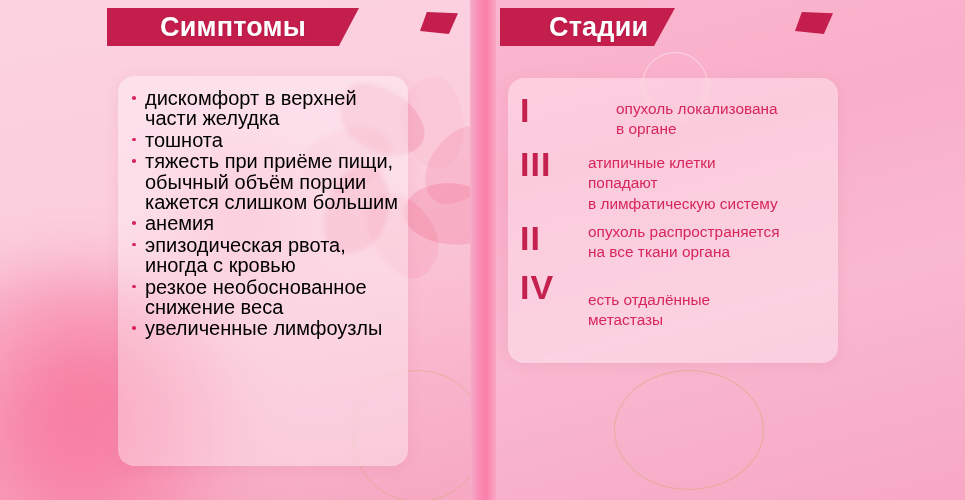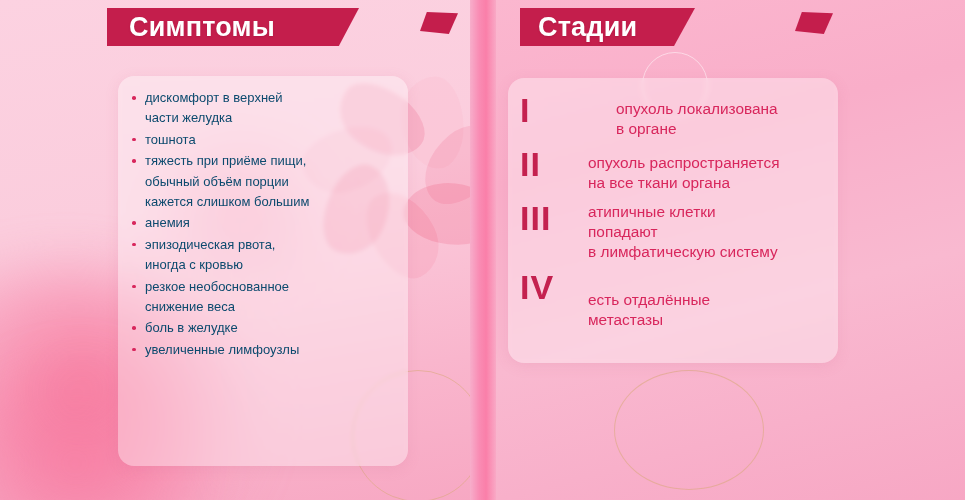--- a/index.html
+++ b/index.html
@@ -63,25 +63,26 @@
 
   
   .header-bar {
     position:absolute; height:38px;
     background:#c41e4c;
     display:flex; align-items:center;
     box-shadow:0 2px 5px rgba(170,30,70,.22);
   }
   #header-left  { left:107px; top:8px; width:252px; padding-left:22px;
     clip-path:polygon(0 0, 100% 0, 92% 100%, 0 100%); }
-  #header-right { left:520px; top:8px; width:175px; padding-left:18px;
+  #header-right { left:500px; top:8px; width:175px; padding-left:18px;
     clip-path:polygon(0 0, 100% 0, 88% 100%, 0 100%); }
   .header-bar .title {
     color:#ffffff; font-size:27px; font-weight:bold; letter-spacing:.2px;
     text-shadow:0 1px 2px rgba(150,20,60,.35);
+    margin-left:31px;
   }
 
   
   #accent-left  { left:420px; top:12px; width:38px; height:22px;
     clip-path:polygon(18% 0, 100% 6%, 76% 100%, 0 86%); }
   #accent-right { left:795px; top:12px; width:38px; height:22px;
     clip-path:polygon(18% 0, 100% 6%, 76% 100%, 0 86%); }
 
   
   .card {
@@ -91,21 +92,21 @@
     backdrop-filter:blur(2px);
     box-shadow:0 3px 14px rgba(200,90,130,.13);
   }
   #card-left  { left:118px; top:76px;  width:290px; height:390px; }
   #card-right { left:508px; top:78px;  width:330px; height:285px; }
 
   
   #symptom-list { position:absolute; left:132px; top:88px; width:268px; }
   .sym-item {
     display:flex; align-items:flex-start;
-    color:#0c4a6e; font-size:13px; line-height:20.4px;
+    color:#000000; font-size:20px; line-height:20.4px;
     margin-bottom:1px;
   }
   .sym-bullet {
     flex:0 0 auto; width:13px; padding-top:8px;
     display:flex; justify-content:flex-start;
   }
   .sym-bullet i { display:block; width:3.6px; height:3.6px; border-radius:50%; background:#d8265c; }
   .sym-text { flex:1 1 auto; white-space:pre-line; }
 
   
@@ -209,46 +210,40 @@
         <span class="sym-bullet">
           <i></i>
         </span>
         <span class="sym-text">резкое необоснованное
 снижение веса</span>
       </div>
       <div class="sym-item">
         <span class="sym-bullet">
           <i></i>
         </span>
-        <span class="sym-text">боль в желудке</span>
-      </div>
-      <div class="sym-item">
-        <span class="sym-bullet">
-          <i></i>
-        </span>
         <span class="sym-text">увеличенные лимфоузлы</span>
       </div>
     </div>
   <div id="stage-list">
       <div class="stage-row">
         <div class="stage-num">I</div>
         <div class="stage-text">опухоль локализована
 в органе</div>
-      </div>
-      <div class="stage-row">
-        <div class="stage-num">II</div>
-        <div class="stage-text">опухоль распространяется
-на все ткани органа</div>
       </div>
       <div class="stage-row">
         <div class="stage-num">III</div>
         <div class="stage-text">атипичные клетки
 попадают
 в лимфатическую систему</div>
       </div>
       <div class="stage-row">
+        <div class="stage-num">II</div>
+        <div class="stage-text">опухоль распространяется
+на все ткани органа</div>
+      </div>
+      <div class="stage-row">
         <div class="stage-num">IV</div>
         <div class="stage-text">есть отдалённые
 метастазы</div>
       </div>
     </div>
 
 </div>
 
 </body></html>

